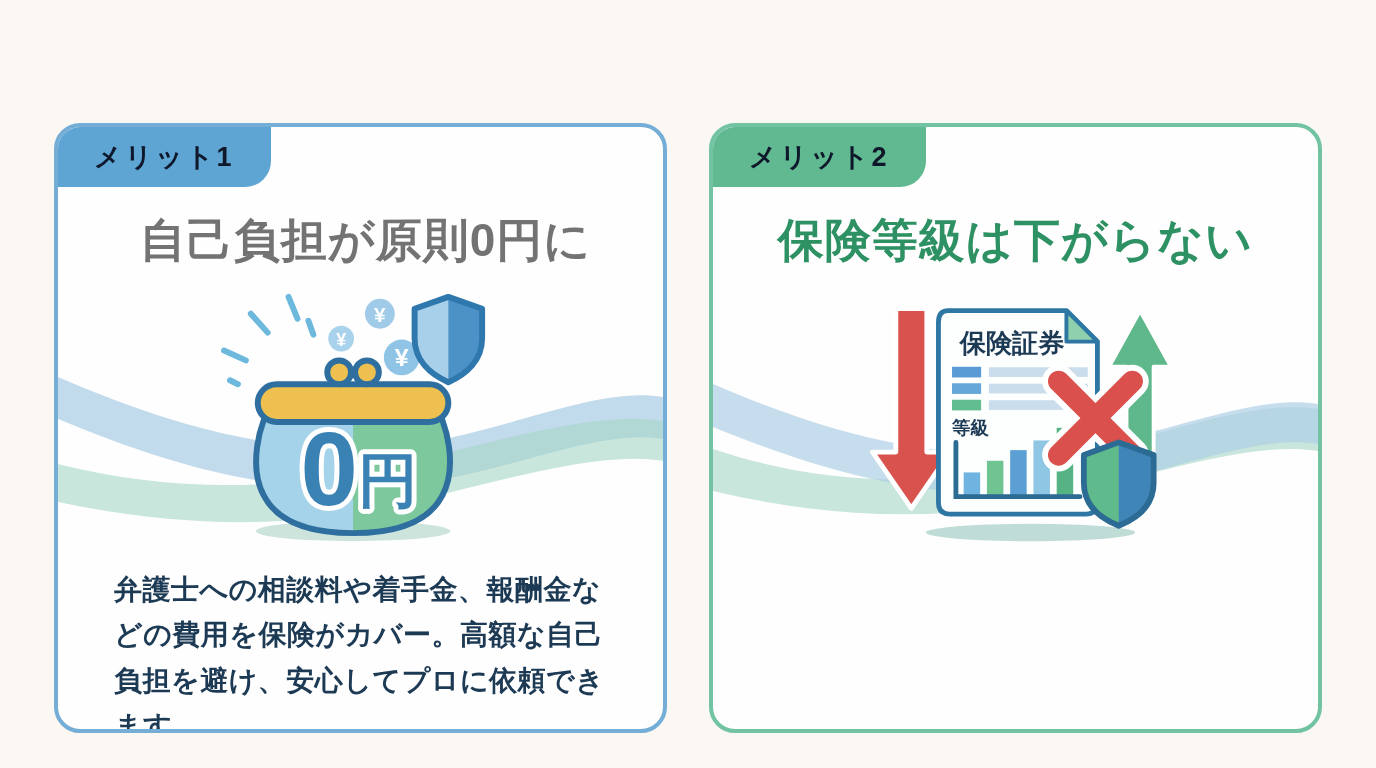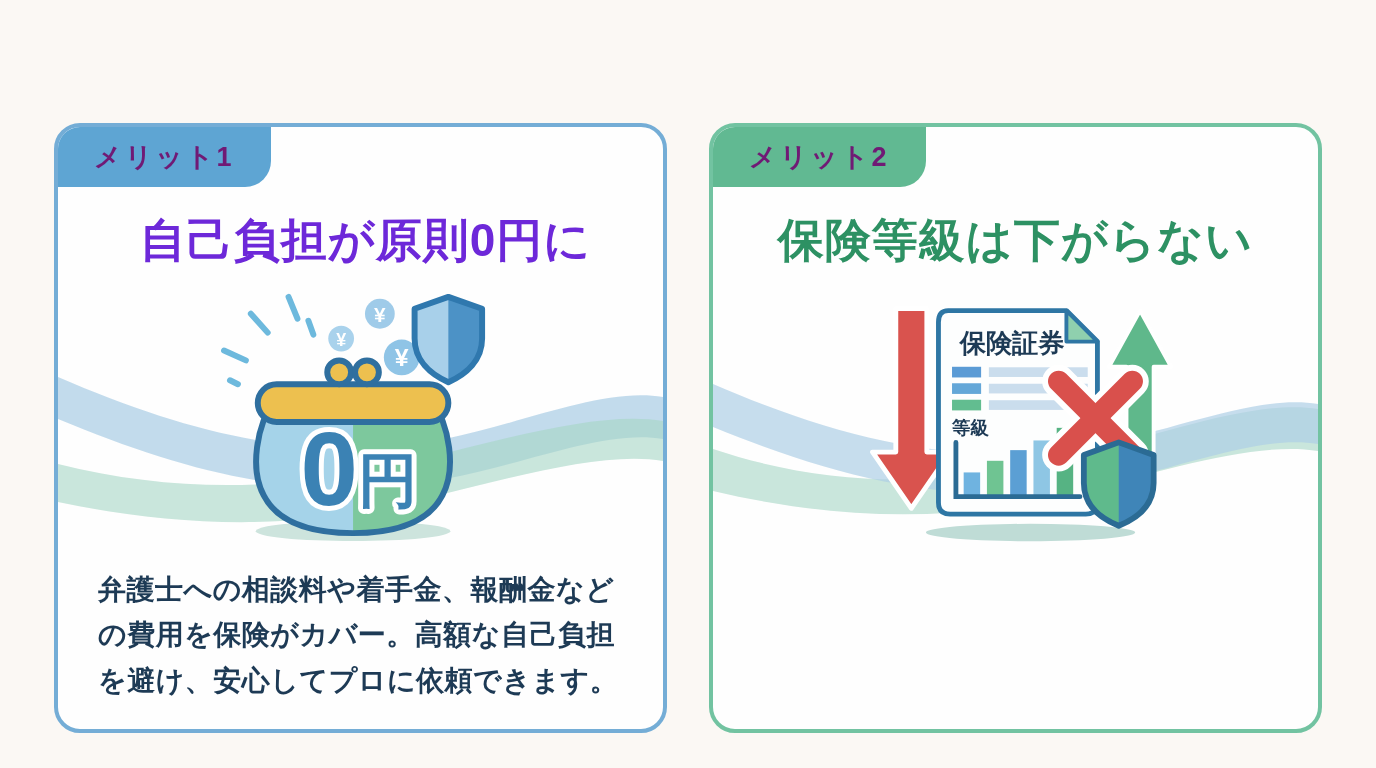--- a/index.html
+++ b/index.html
@@ -22,43 +22,43 @@
     width:613px; height:610px; background:#fefefe;
     border-radius:26px; position:relative; overflow:hidden;
   }
   .card--blue{ border:4px solid #74add6; }
   .card--green{ border:4px solid #72c3a1; }
   .badge{
     position:absolute; top:0; left:0; z-index:3;
     height:60px; min-width:190px; padding:0 36px;
     display:flex; align-items:center; justify-content:center;
     border-radius:0 0 26px 0;
-    color:#701a75; font-size:27px; font-weight:800; letter-spacing:3px;
+    color:#0f172a; font-size:27px; font-weight:800; letter-spacing:3px;
   }
   .card--blue .badge{ background:#5ea5d3; }
   .card--green .badge{ background:#61b992;text-align:right; }
   .card-heading{
     margin-top:90px; position:relative; z-index:2;
     text-align:center; font-size:46px; font-weight:800;
     letter-spacing:1px; line-height:1;
   }
-  .card--blue .card-heading{ color:#6d28d9;margin-left:10px; }
+  .card--blue .card-heading{ color:#737373;margin-left:10px; }
   .card--green .card-heading{ color:#2d9163; }
   .waves{
     position:absolute; top:212px; left:0; width:100%; height:185px; z-index:0;
   }
   .waves svg{ width:100%; height:100%; }
   .illus-wrap{
     position:relative; z-index:1;
     margin-top:18px; height:268px;
     display:flex; justify-content:center; align-items:flex-end;
   }
   .card-body{
     position:relative; z-index:1;
-    margin-top:18px; padding:0 40px;
+    margin-top:18px; padding:0 56px;
     font-size:28px; font-weight:700; line-height:1.62;
     letter-spacing:0.5px; color:#1d3a55; text-align:left;
   }
   svg text{ font-family:"Liberation Sans","DejaVu Sans",sans-serif; }
 </style>
 </head>
 <body>
 
 <div class="page">
 

